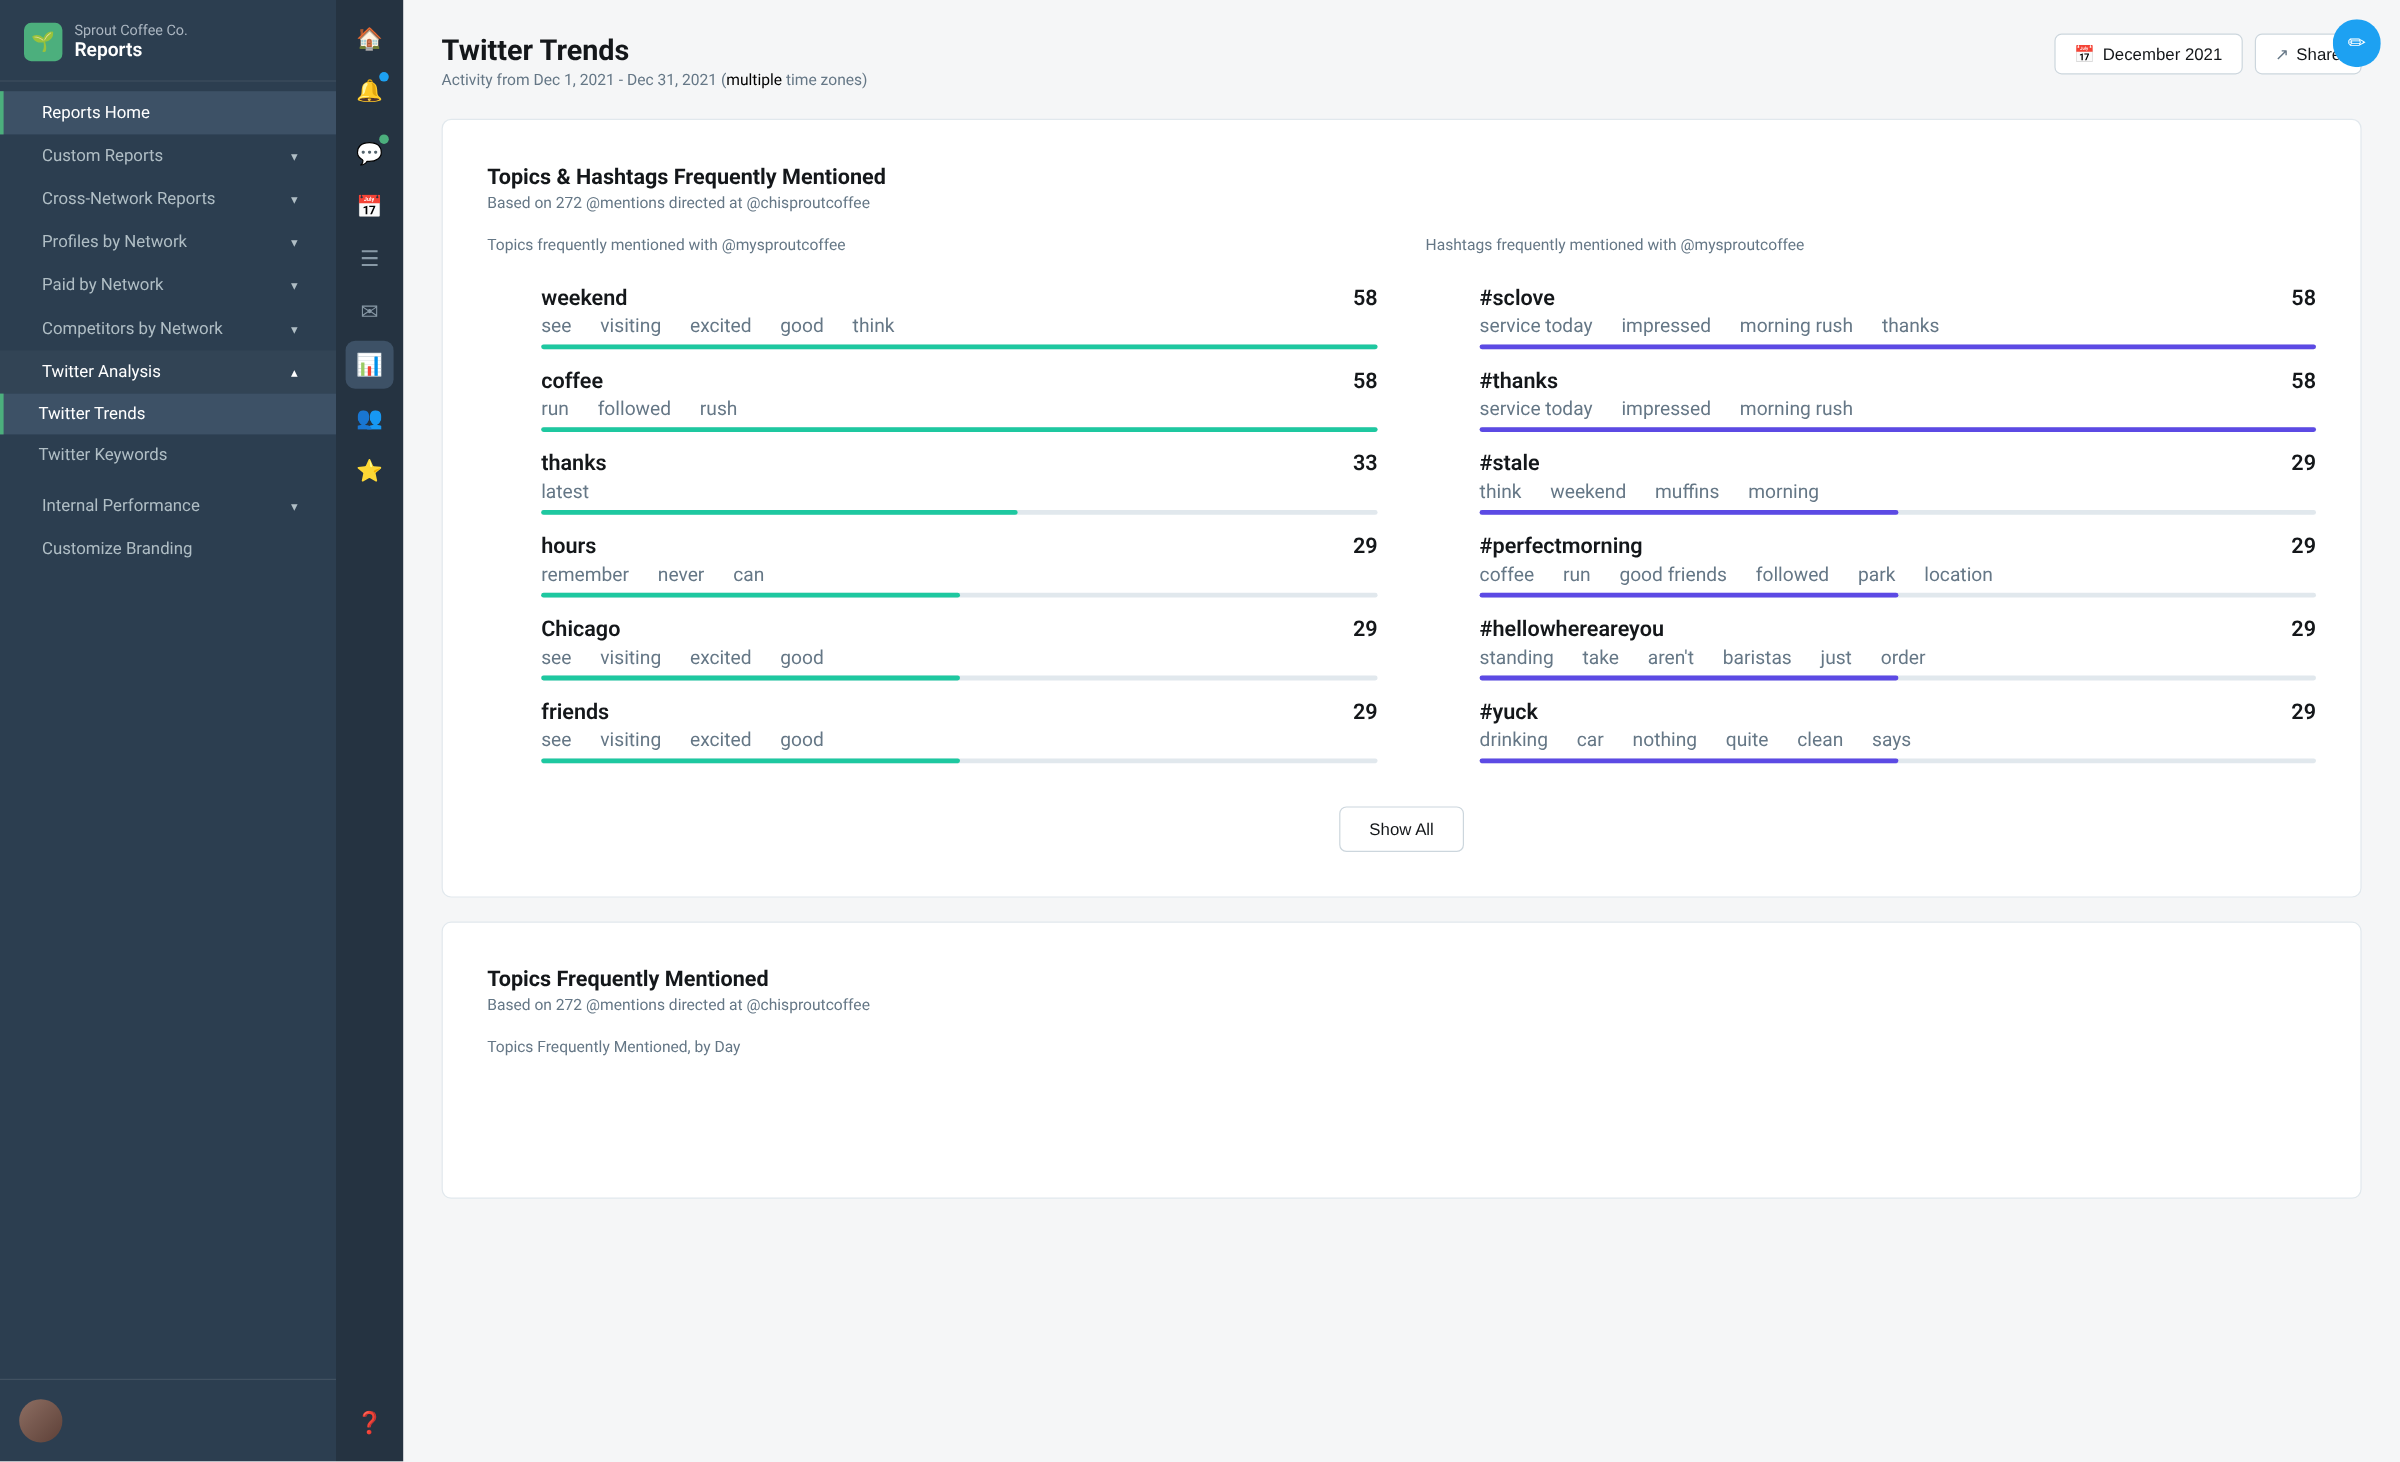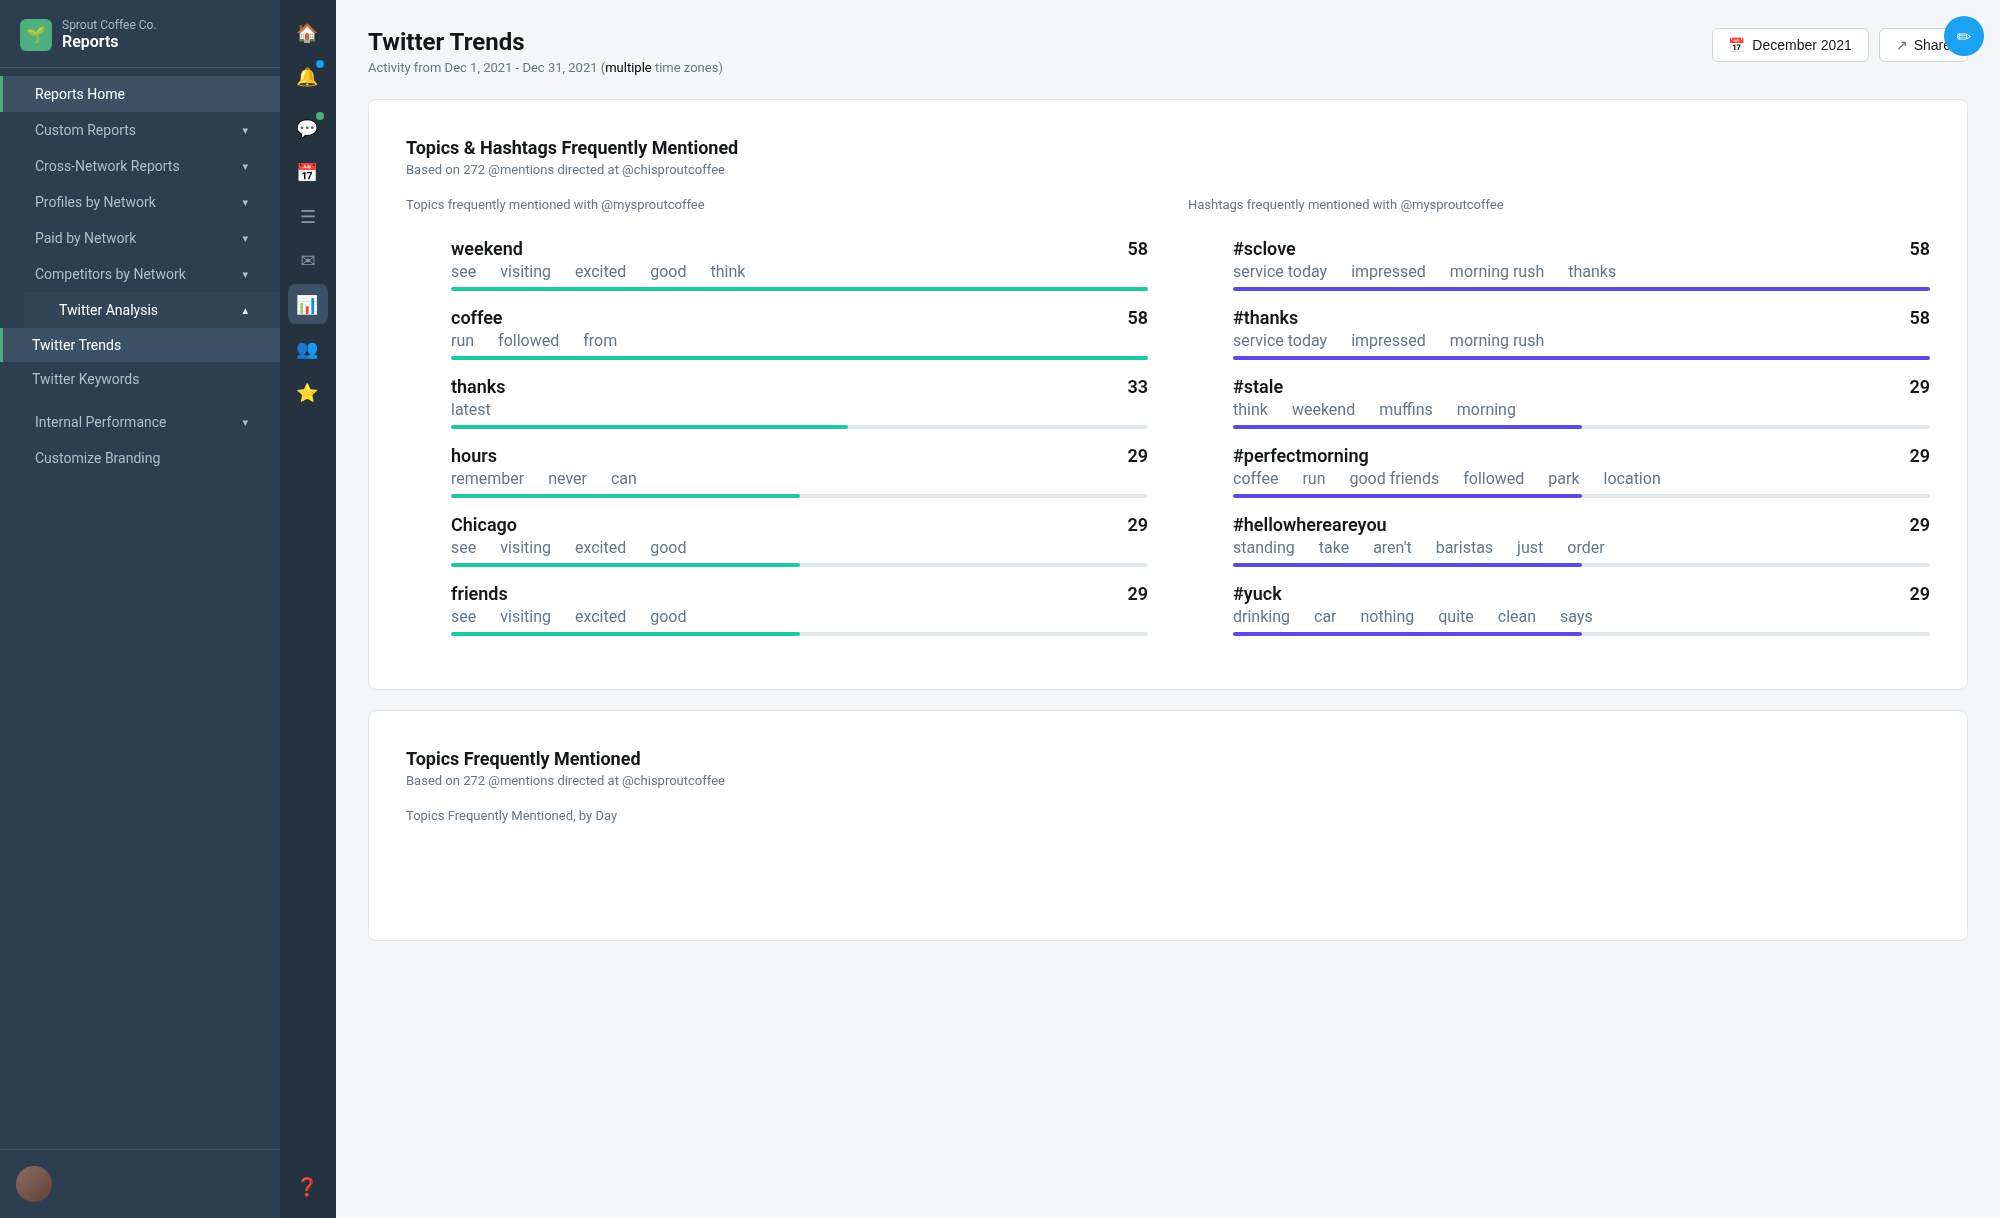--- a/index.html
+++ b/index.html
@@ -36,21 +36,21 @@
 
     .nav-item {
       display: flex; align-items: center; justify-content: space-between;
       padding: 10px 32px;
       cursor: pointer;
       color: #b0bec5;
       font-size: 14px;
       border-left: 3px solid transparent;
     }
     .nav-item.active { background: #3d5166; color: white; border-left-color: #4caf7d; }
-    .nav-item.active-parent { color: white; margin-left: 24px; }
+    .nav-item.active-parent { color: white; }
     .nav-item .chevron { font-size: 11px; }
     .nav-sub-item {
       display: flex; align-items: center;
       padding: 9px 20px 9px 32px;
       cursor: pointer;
       color: #b0bec5;
       font-size: 14px;
     }
     .nav-sub-item.active { background: #3d5166; color: white; border-left: 3px solid #4caf7d; padding-left: 29px; }
 
@@ -299,21 +299,21 @@
       </div>
     </div>
             <div class="topic-item">
       <div class="topic-row">
         <span class="topic-name">coffee</span>
         <span class="topic-count">58</span>
       </div>
       <div class="topic-tags">
                 <span>run</span>
                 <span>followed</span>
-                <span>from</span>
+                <span>rush</span>
               </div>
       <div class="progress-bar-bg">
         <div class="progress-bar-fill progress-teal" style="width:100%"></div>
       </div>
     </div>
             <div class="topic-item">
       <div class="topic-row">
         <span class="topic-name">thanks</span>
         <span class="topic-count">33</span>
       </div>
@@ -466,20 +466,23 @@
                 <span>says</span>
               </div>
       <div class="progress-bar-bg">
         <div class="progress-bar-fill progress-purple" style="width:50%"></div>
       </div>
     </div>
           </div>
       </div>
     </div>
 
+    <div style="text-align:center;">
+      <button class="show-all-btn">Show All</button>
+    </div>
   </div>
 
   <div class="card">
     <div class="card-title">Topics Frequently Mentioned</div>
     <div class="card-subtitle">Based on 272 @mentions directed at @chisproutcoffee</div>
     <div style="font-size:13px;color:#657786;">Topics Frequently Mentioned, by Day</div>
     <div style="height:80px;"></div>
   </div>
 </div>
 

